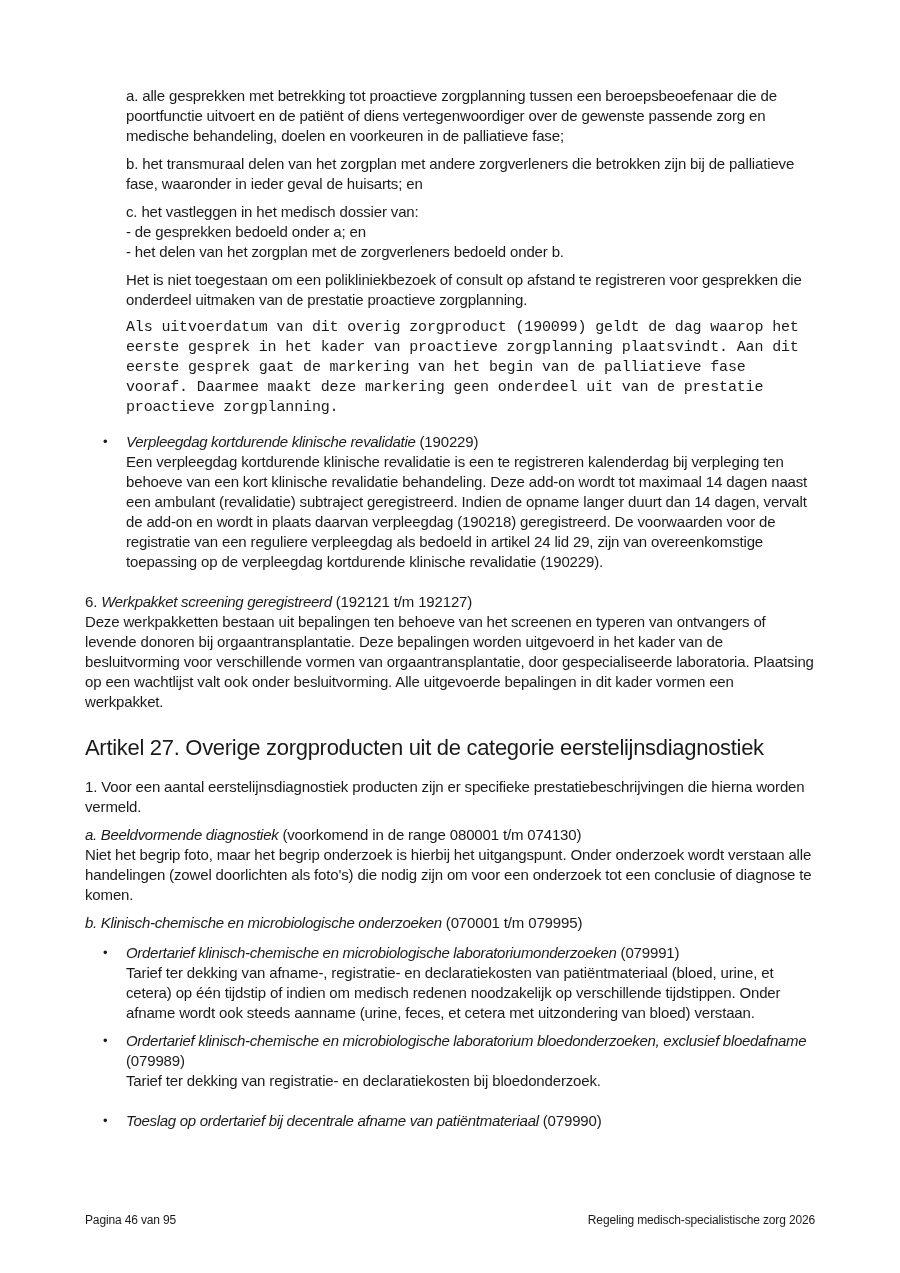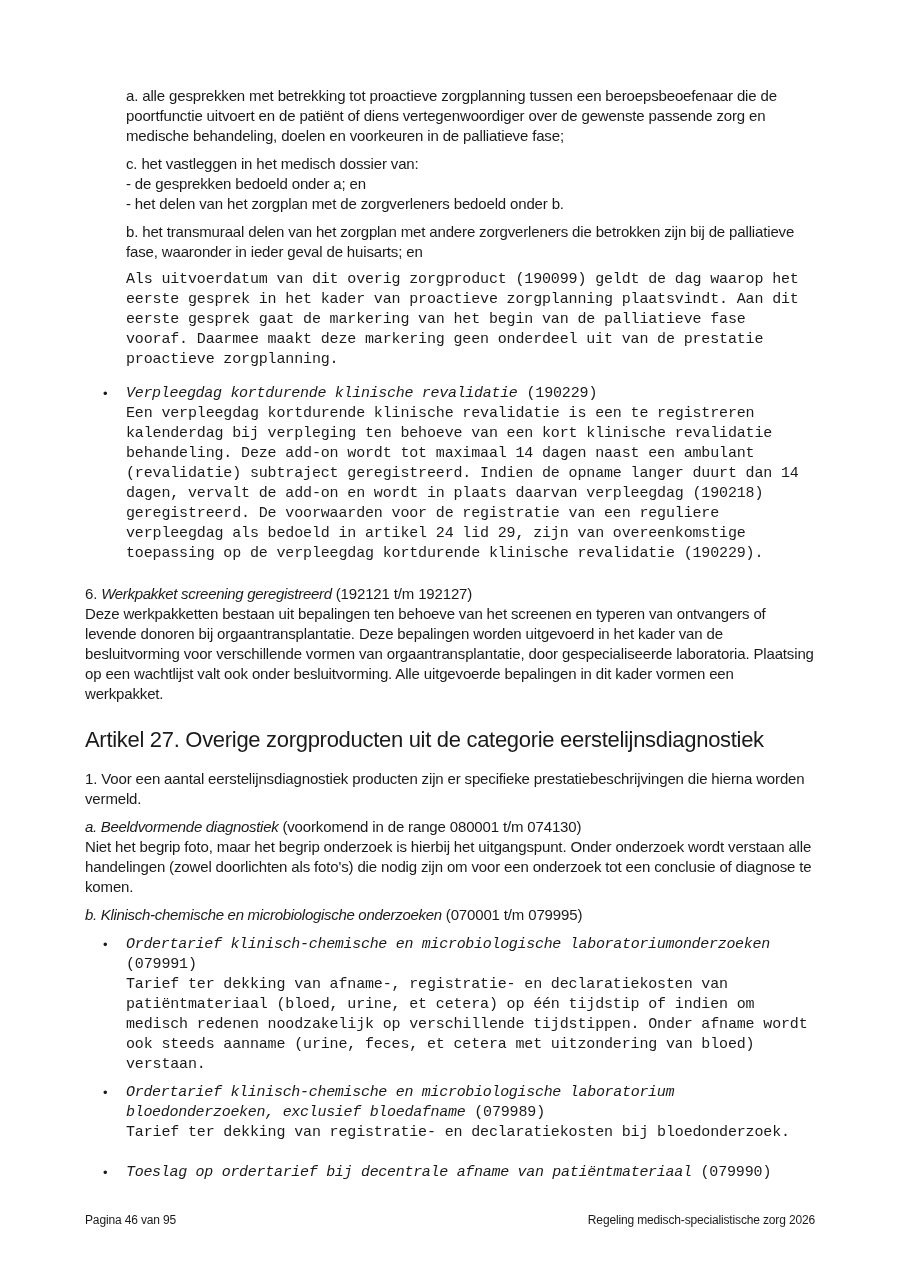--- a/index.html
+++ b/index.html
@@ -34,21 +34,21 @@
     display: flex;
     margin: 0 0 20px 0;
   }
   .bullet .marker {
     width: 23px;
     flex: 0 0 23px;
     padding-left: 18px;
     box-sizing: content-box;
     font-size: 13px;
   }
-  .bullet .bullet-body { flex: 1 1 auto; font-family: Liberation Mono, monospace; }
+  .bullet .bullet-body { flex: 1 1 auto; }
   .bullet.mb-8 { margin-bottom: 8px; }
   .article-heading {
     font-size: 22px;
     line-height: 31px;
     font-weight: 400;
     letter-spacing: -0.3px;
     margin: 0 0 14px 0;
   }
   .footer {
     position: absolute;
@@ -61,28 +61,29 @@
   }
 </style>
 </head>
 <body>
 
 <div class="page">
   <div class="content">
 
     <p class="block indent">a. alle gesprekken met betrekking tot proactieve zorgplanning tussen een beroepsbeoefenaar die de poortfunctie uitvoert en de patiënt of diens vertegenwoordiger over de gewenste passende zorg en medische behandeling, doelen en voorkeuren in de palliatieve fase;</p>
 
+    <p class="block indent">b. het transmuraal delen van het zorgplan met andere zorgverleners die betrokken zijn bij de palliatieve fase, waaronder in ieder geval de huisarts; en</p>
+
     <p class="block indent">
       <span class="line">c. het vastleggen in het medisch dossier van:</span>
       <span class="line">- de gesprekken bedoeld onder a; en</span>
       <span class="line">- het delen van het zorgplan met de zorgverleners bedoeld onder b.</span>
     </p>
 
-    <p class="block indent">b. het transmuraal delen van het zorgplan met andere zorgverleners die betrokken zijn bij de palliatieve fase, waaronder in ieder geval de huisarts; en</p>
-
+    <p class="block indent">Het is niet toegestaan om een polikliniekbezoek of consult op afstand te registreren voor gesprekken die onderdeel uitmaken van de prestatie proactieve zorgplanning.</p>
 
     <p class="block indent mb-lg">Als uitvoerdatum van dit overig zorgproduct (190099) geldt de dag waarop het eerste gesprek in het kader van proactieve zorgplanning plaatsvindt. Aan dit eerste gesprek gaat de markering van het begin van de palliatieve fase vooraf. Daarmee maakt deze markering geen onderdeel uit van de prestatie proactieve zorgplanning.</p>
 
     <div class="bullet">
       <span class="marker">•</span>
       <div class="bullet-body">
         <div>
           <span class="it">Verpleegdag kortdurende klinische revalidatie</span><span> (190229)</span>
         </div>
         <div>Een verpleegdag kortdurende klinische revalidatie is een te registreren kalenderdag bij verpleging ten behoeve van een kort klinische revalidatie behandeling. Deze add-on wordt tot maximaal 14 dagen naast een ambulant (revalidatie) subtraject geregistreerd. Indien de opname langer duurt dan 14 dagen, vervalt de add-on en wordt in plaats daarvan verpleegdag (190218) geregistreerd. De voorwaarden voor de registratie van een reguliere verpleegdag als bedoeld in artikel 24 lid 29, zijn van overeenkomstige toepassing op de verpleegdag kortdurende klinische revalidatie (190229).</div>

